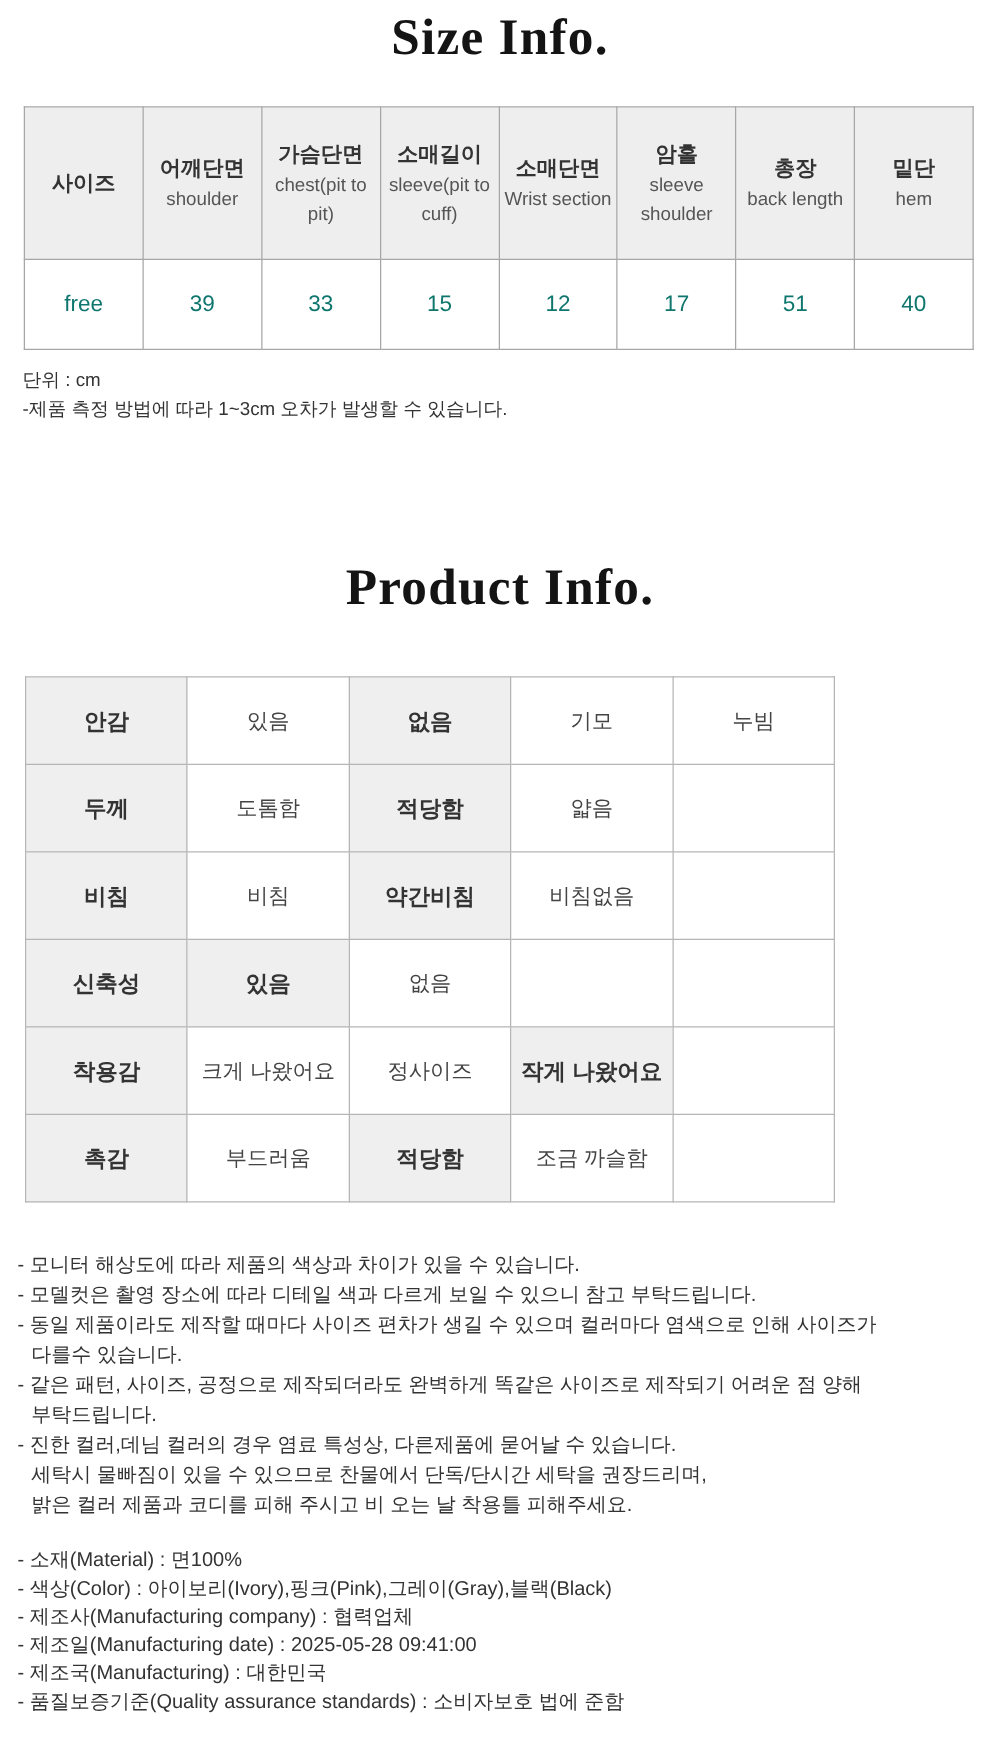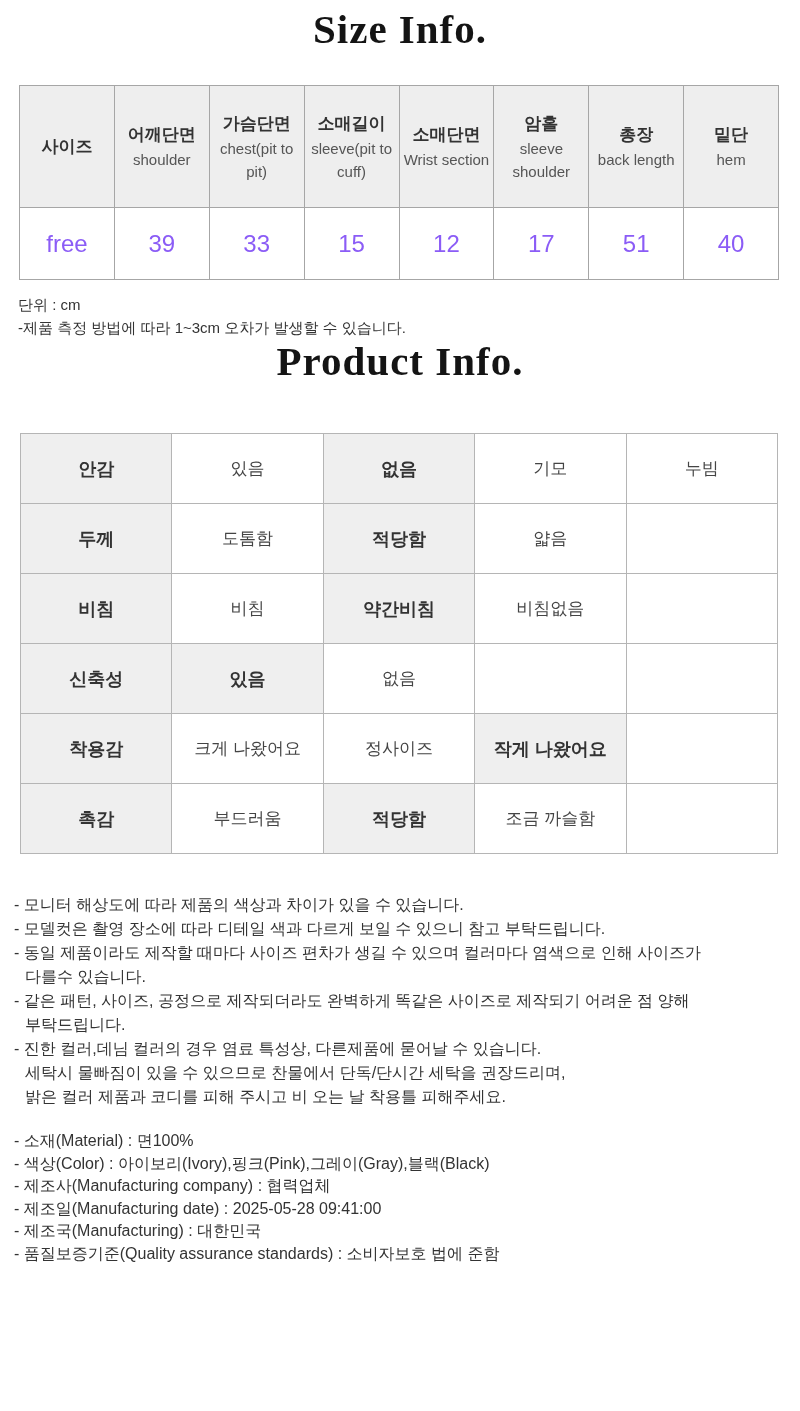--- a/index.html
+++ b/index.html
@@ -19,21 +19,21 @@
     margin: 0;
     padding-top: 7px;
     text-align: center;
     font-family: "Liberation Serif", serif;
     font-weight: 700;
     font-size: 41px;
     line-height: 44px;
     color: #141414;
     letter-spacing: 1px;
   }
-  .section-title.product { padding-top: 0; }
+  .section-title.product { padding-top: 0; margin-top: 108px; }
 
   
   table.size-table {
     border-collapse: collapse;
     table-layout: fixed;
     margin: 34px 0 0 19px;
     width: 760px;
   }
   .size-table th, .size-table td {
     border: 1px solid #a6a6a6;
@@ -52,38 +52,38 @@
   .size-table thead .ko { line-height: 26px; }
   .size-table thead .en {
     font-size: 15px;
     font-weight: 400;
     color: #555555;
     line-height: 23px;
   }
   .size-table thead .en:empty { display: none; }
   .size-table tbody td {
     height: 71px;
-    font-size: 24px;
-    color: #8b5cf6;
+    font-size: 18px;
+    color: #0f766e;
   }
 
   
   .size-notes {
     margin: 13px 0 0 18px;
     font-size: 15px;
     line-height: 23px;
     color: #333333;
   }
 
   
   table.product-table {
     border-collapse: collapse;
     table-layout: fixed;
     margin: 50px 0 0 20px;
-    width: 758px;
+    width: 648px;
   }
   .product-table td {
     border: 1px solid #b5b5b5;
     height: 69px;
     text-align: center;
     vertical-align: middle;
     font-size: 17px;
     color: #444444;
     background: #ffffff;
     padding: 0 2px;

